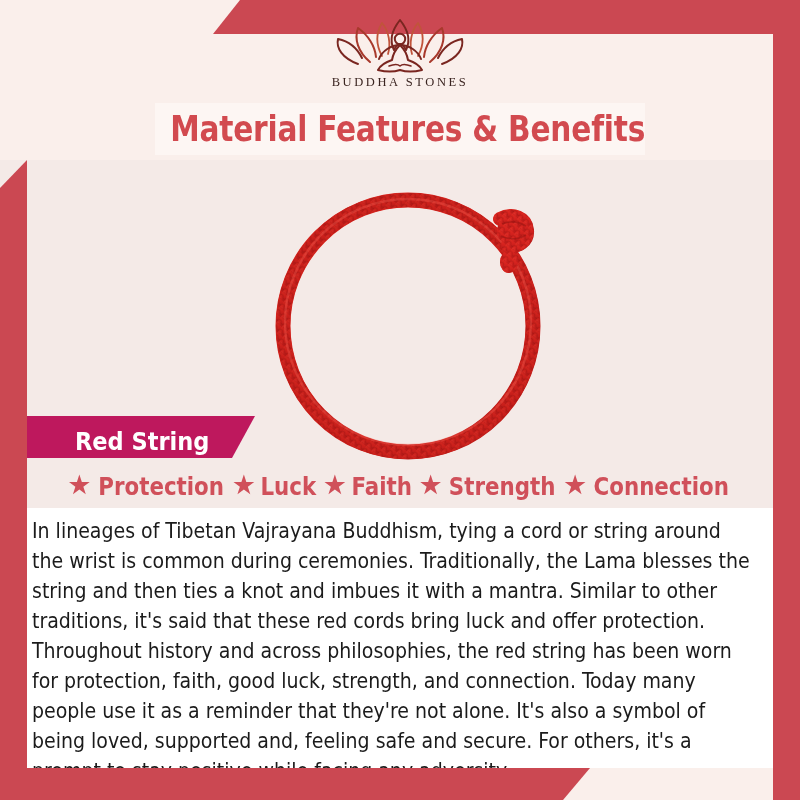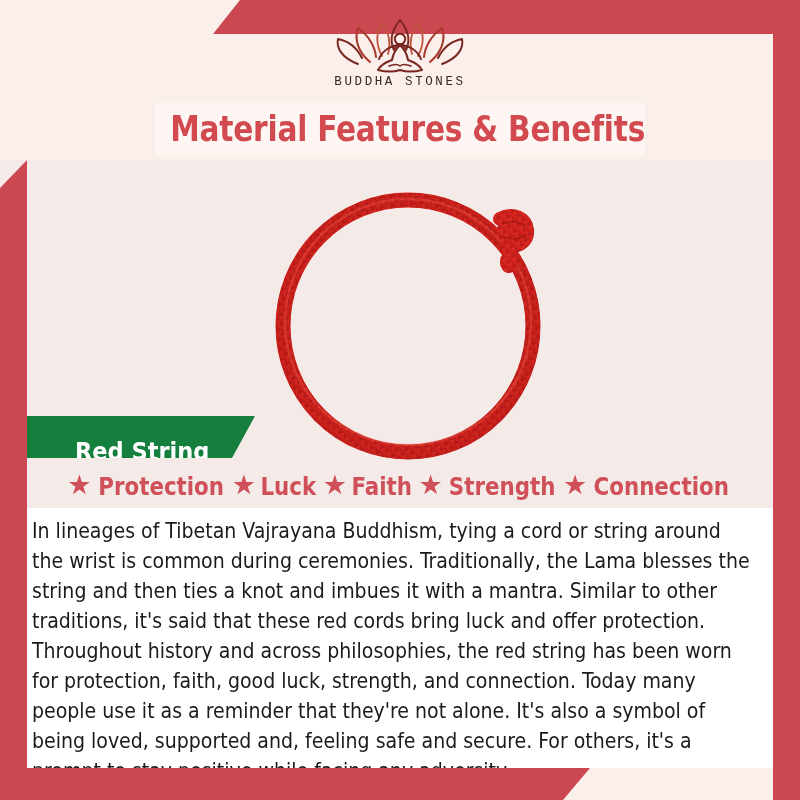--- a/index.html
+++ b/index.html
@@ -60,21 +60,21 @@
     width: 800px; height: 100px;
     z-index: 4;
     display: flex;
     flex-direction: column;
     align-items: center;
     justify-content: flex-start;
     padding-top: 12px;
   }
   .logo-mark { width: 132px; height: 62px; display: block; }
   .logo-wordmark {
-    font-family: Liberation Mono, monospace;
+    font-family: Liberation Serif, serif;
     font-size: 12.5px;
     letter-spacing: 2.6px;
     color: #3a2420;
     margin-top: 1px;
     white-space: nowrap;
   }
 
   
   .title-banner {
     position: absolute;
@@ -107,24 +107,24 @@
     position: absolute;
     left: 268px; top: 14px;
     width: 290px; height: 300px;
   }
 
   
   .material-label {
     position: absolute;
     left: 27px; top: 416px;
     width: 228px; height: 50px;
-    background: #15803d;
+    background: #be185d;
     clip-path: polygon(0 0, 228px 0, 205px 42px, 0 42px);
     display: flex;
-    align-items: flex-end;
+    align-items: center;
     z-index: 5;
   }
   .material-label-text {
     color: #ffffff;
     font-family: "DejaVu Sans Condensed", "Liberation Sans Narrow", "Liberation Sans", sans-serif;
     font-weight: bold;
     font-size: 25px;
     padding-left: 48px;
     white-space: nowrap;
   }

